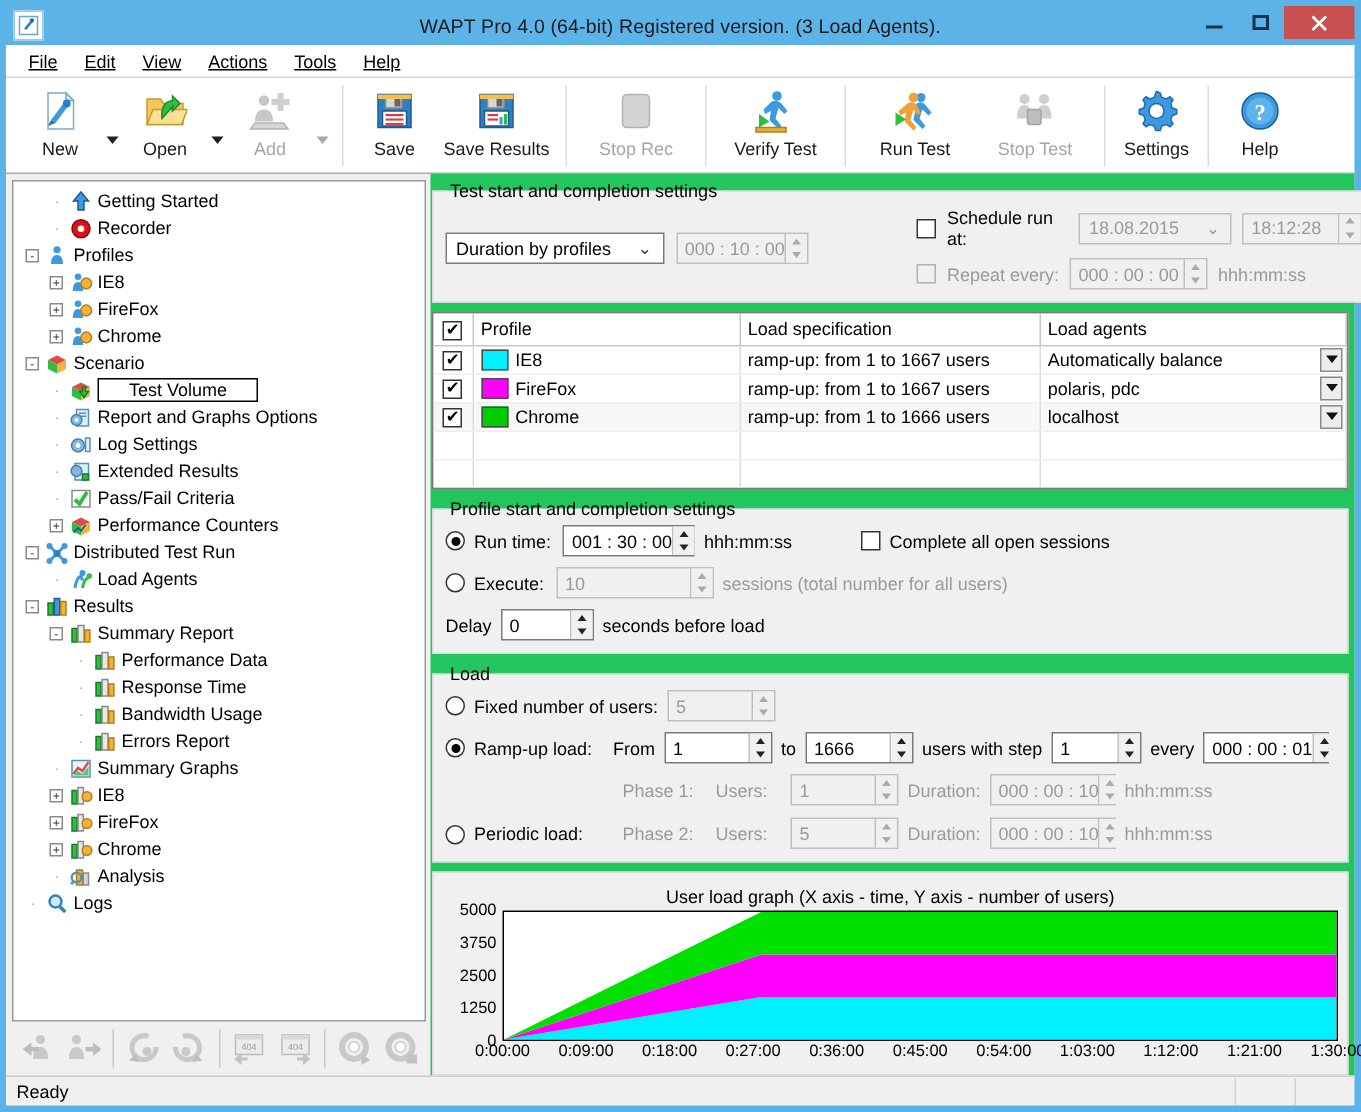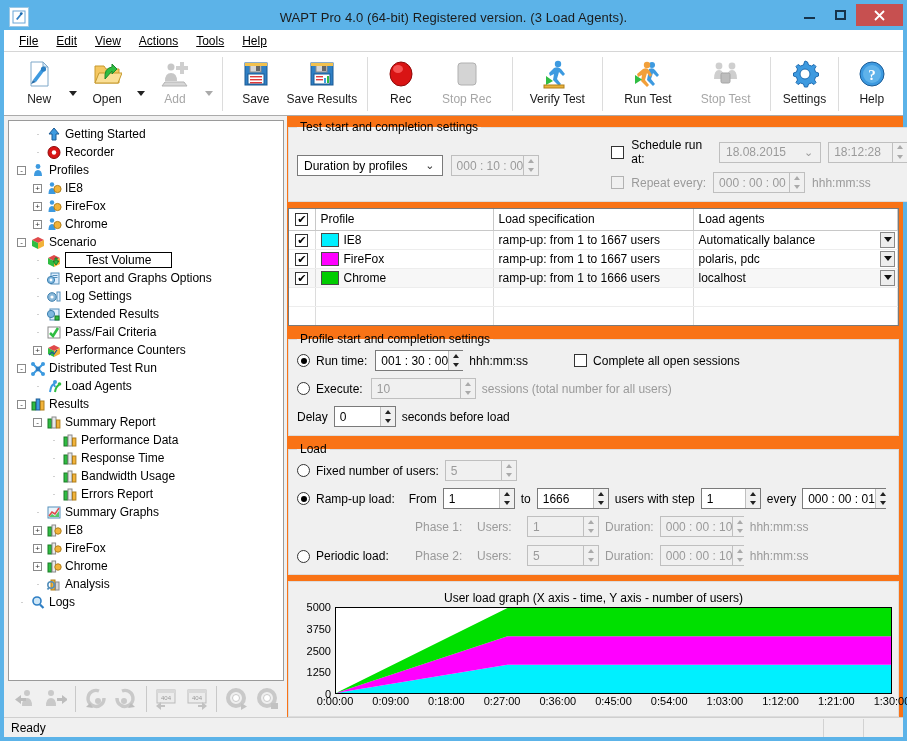--- a/index.html
+++ b/index.html
@@ -118,21 +118,21 @@
     padding: 2px 2px; gap: 2px;
     border-top: 0px;
   }
   .bt-btn { width: 30px; height: 30px; display:flex;align-items:center;justify-content:center; }
   .bt-sep { width:1px; height: 26px; background: #c9c9c9; margin: 0 3px;}
   
   .right-pane {
     flex: 1; min-width: 0;
     padding: 4px 4px 0 1px;
     display: flex; flex-direction: column;
-    background: #f97316;
+    background: #22c55e;
   }
   fieldset.grp {
     border: 1px solid #DCDCDC; margin: 0 0 6px 0; padding: 4px 8px 8px 8px;
     background: #F0F0F0;
   }
   fieldset.grp > legend { font-size: 12px; color: #000; padding: 0 3px; }
   .row { display: flex; align-items: center; }
   
   .combo {
     height: 21px; border: 1px solid #7A7A7A; background: #fff;
@@ -340,29 +340,20 @@
           <rect x="16" y="18" width="2" height="5" fill="#3aa0e0"></rect>
           <rect x="19" y="16" width="2" height="7" fill="#2fbd42"></rect>
           <rect x="3" y="3" width="22" height="3" fill="#f2c14e"></rect>
         </svg>
       </div>
       <div class="lb">Save Results</div>
     </div>
 
     <div class="tb-sep"></div>
 
-    <div class="tb-btn">
-      <div class="ic">
-        <svg width="30" height="30" viewBox="0 0 30 30">
-          <ellipse cx="15" cy="15" rx="11" ry="12" fill="#d91414" stroke="#8d0a0a"></ellipse>
-          <ellipse cx="12" cy="10" rx="5" ry="4" fill="#ff6a6a" opacity=".75"></ellipse>
-        </svg>
-      </div>
-      <div class="lb">Rec</div>
-    </div>
 
     <div class="tb-btn wide disabled">
       <div class="ic">
         <svg width="30" height="30" viewBox="0 0 30 30">
           <rect x="6" y="4" width="18" height="22" rx="3" fill="#d4d4d4" stroke="#b0b0b0"></rect>
         </svg>
       </div>
       <div class="lb">Stop Rec</div>
     </div>
 

